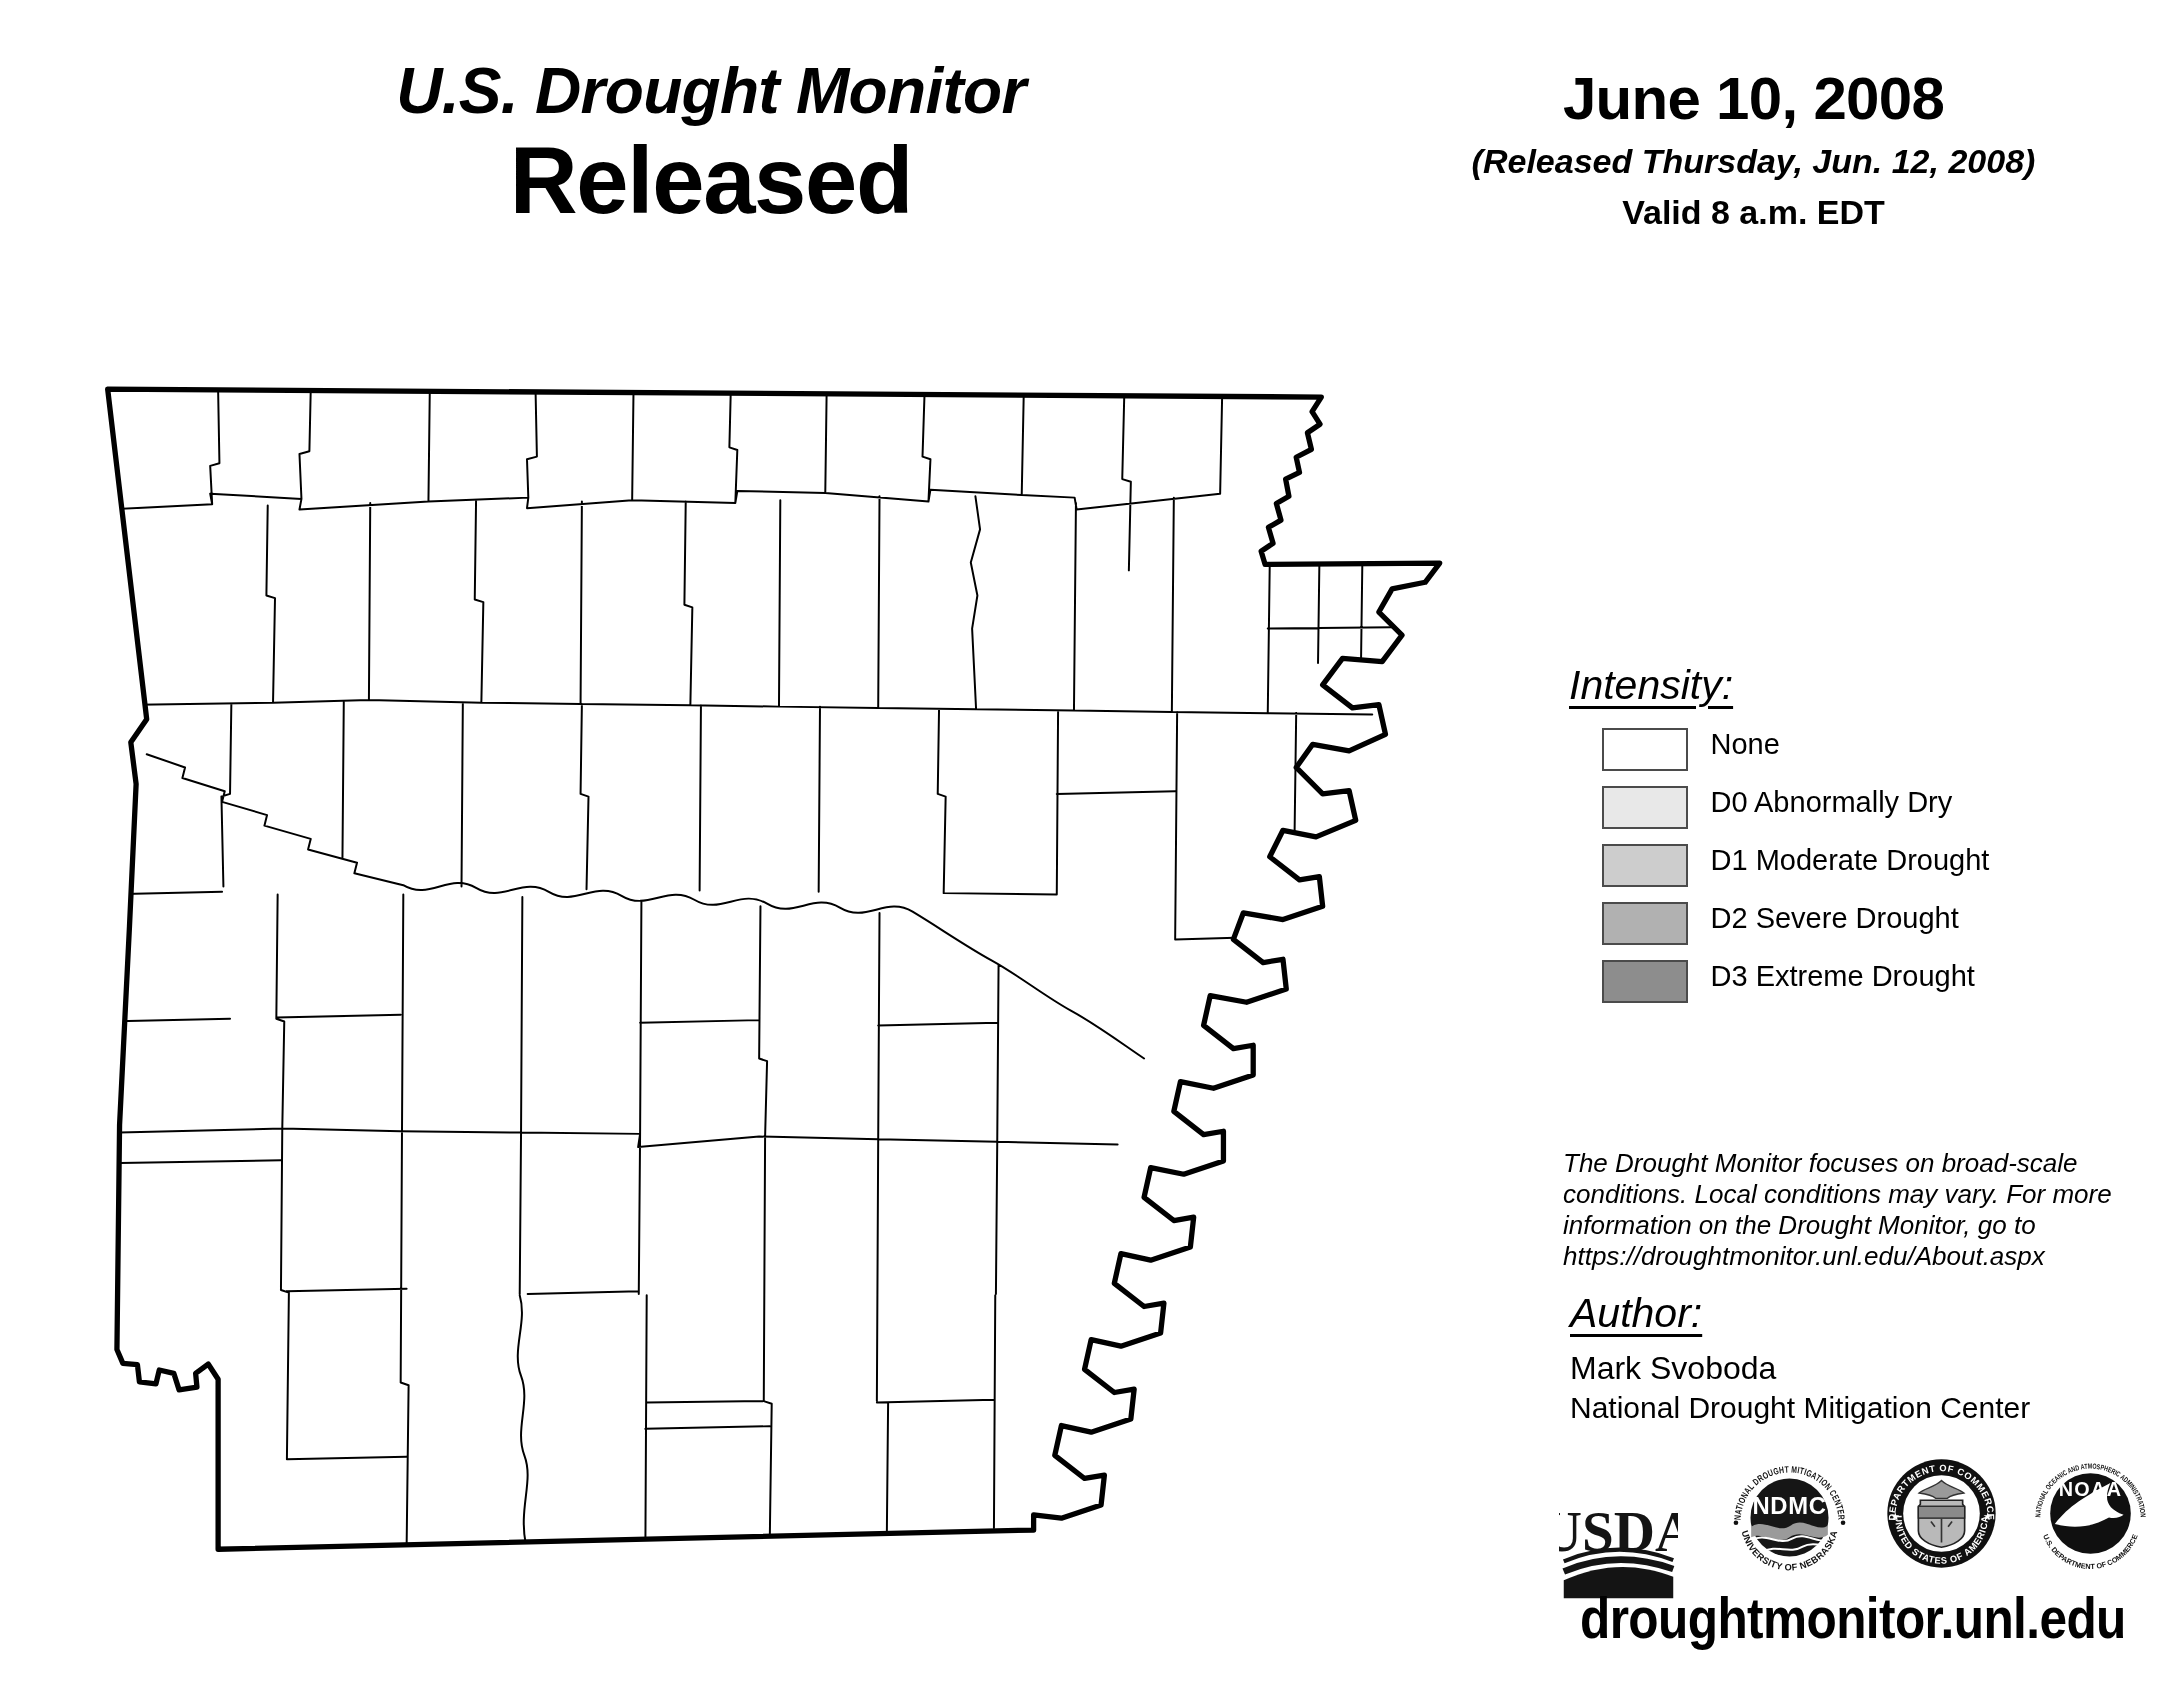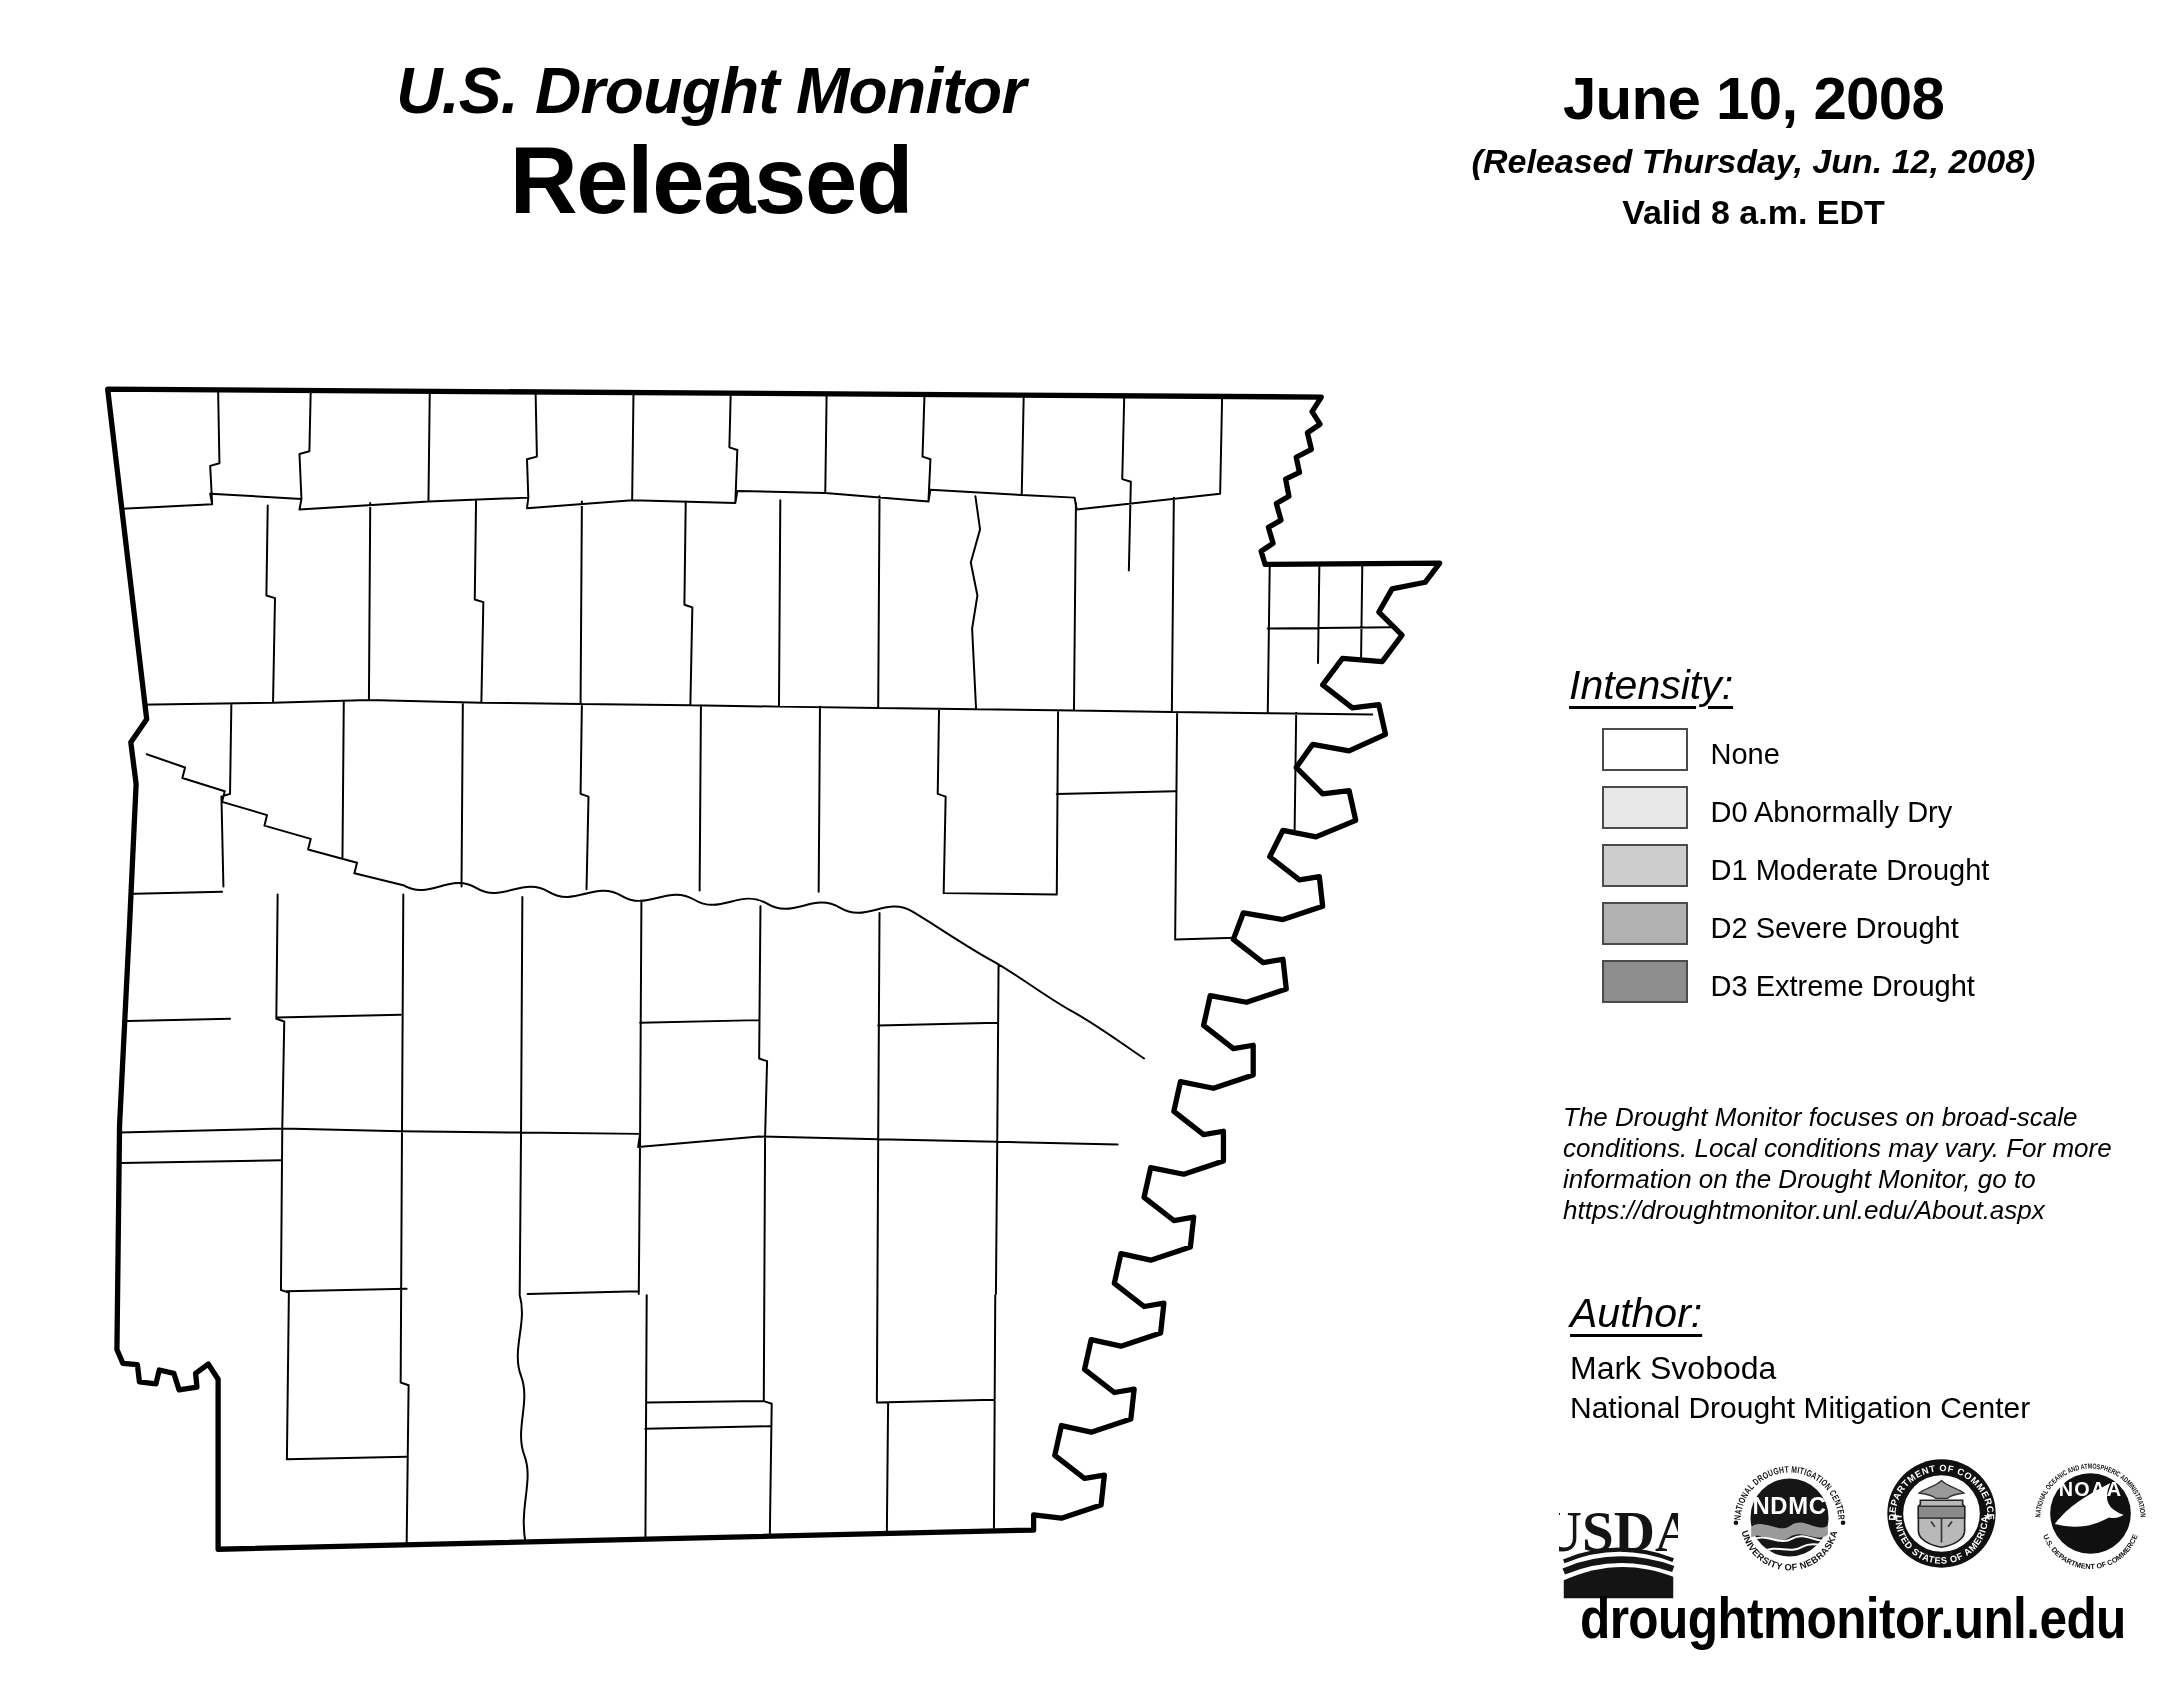--- a/index.html
+++ b/index.html
@@ -27,29 +27,29 @@
   .date-released{font-size:34px;font-weight:bold;font-style:italic;margin-top:14.6px;line-height:1.0;}
   .date-valid{font-size:34px;font-weight:bold;margin-top:17px;line-height:1.0;}
 
   
   .legend-title,.author-title{
     font-size:41px;font-style:italic;
     text-decoration:underline;text-underline-offset:6.6px;text-decoration-thickness:3.3px;
   }
   .legend-title{left:1569px;top:662px;}
   .legend-list{left:1568px;top:728px;}
-  .legend-row{display:flex;align-items:flex-end;margin-bottom:15px;height:43px;padding-left:34px;}
+  .legend-row{display:flex;align-items:flex-start;margin-bottom:15px;height:43px;padding-left:34px;}
   .swatch{
     width:86px;height:43px;box-sizing:border-box;
     border:2.6px solid #4b4b4b;background:#fff;flex:0 0 auto;
   }
   .legend-label{font-size:29px;margin-left:22.5px;white-space:nowrap;}
 
   
-  .disclaimer{left:1563px;top:1102px;width:609px;}
+  .disclaimer{left:1563px;top:1148px;width:609px;}
   .disclaimer div{font-size:26px;font-style:italic;line-height:31px;white-space:nowrap;}
 
   
   .author-title{left:1570px;top:1290px;}
   .author-name{left:1570px;top:1350px;font-size:32px;}
   .author-org{left:1570px;top:1391px;font-size:30px;}
 
   
   .logo{top:1458px;}
   .logo svg{display:block;}

